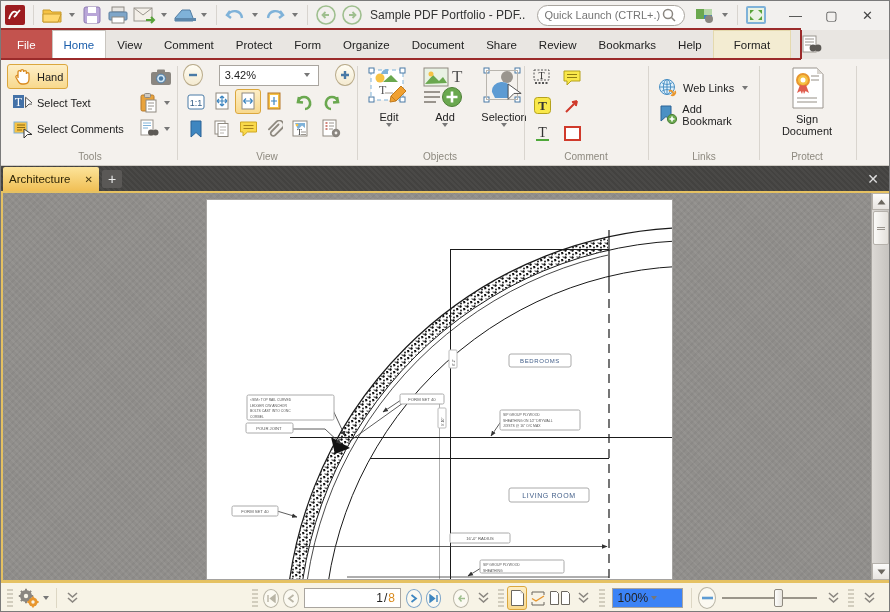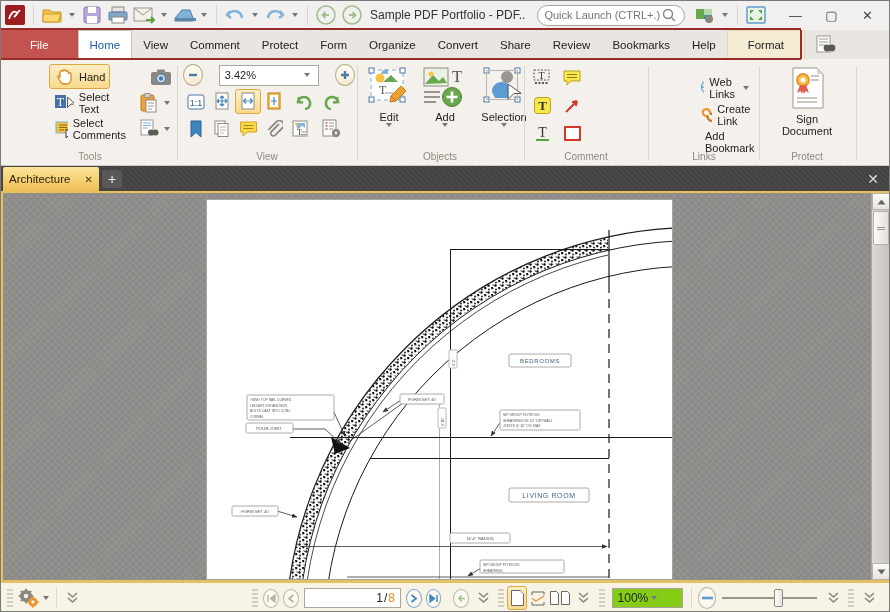--- a/index.html
+++ b/index.html
@@ -19,30 +19,30 @@
   #quicklaunch { display:flex; align-items:center; width:148px; height:21px; border:1px solid #a9a59f; border-radius:11px; background:#fff; padding:0 6px; }
   #quicklaunch input { border:none; outline:none; width:118px; font-size:11px; color:#555; background:transparent; font-family:"Liberation Sans",sans-serif; }
   .wbtn { width:34px; height:26px; display:flex; align-items:center; justify-content:center; font-size:13px; color:#444; }
   #redline-top { left:0; top:27px; width:800px; height:2px; background:#9b2b2b; }
 
   
   #tabrow { left:0; top:29px; width:890px; height:29px; background:#e9e6e2; }
   #redline-bottom { left:0; top:57px; width:800px; height:2px; background:#9b2b2b; }
   #redline-vert { left:799px; top:29px; width:2px; height:29px; background:#9b2b2b; }
   .rtab { height:29px; display:flex; align-items:center; padding:0 11px; font-size:11.5px; color:#222; cursor:default; }
-  .rtab.file { background:#c3534e; color:#fff; padding:0 29px; }
+  .rtab.file { background:#c3534e; color:#fff; padding:0 16px; }
   .rtab.active { background:#fff; color:#1a5dab; border:1px solid #c9c5bf; border-bottom:none; }
   .rtab.format { background:#f3ecd2; border:1px solid #e4d9ae; border-bottom:none; padding:0 20px;text-align:center; }
   .rtab.portfolio { background:#d7e3d1; border:1px solid #b9ccb1; border-bottom:none; padding:0 20px; }
 
   
   #ribbon { left:0; top:59px; width:890px; height:106px; background:#f4f1ed; border-bottom:1px solid #cfcbc4; }
   .gdiv { position:absolute; top:6px; width:1px; height:94px; background:#d9d5cf; }
   .glabel { position:absolute; bottom:3px; font-size:10px; color:#8d897f; text-align:center; }
-  .ritem { display:flex; align-items:center; gap:5px; height:25px; padding:0 4px; border-radius:3px; border:1px solid transparent;margin-left:42px; }
+  .ritem { display:flex; align-items:center; gap:5px; height:25px; padding:0 4px; border-radius:3px; border:1px solid transparent; }
   .ritem.sel { background:linear-gradient(#fdeec7,#f8d98d); border-color:#dba73e; }
   .bigbtn { display:flex; flex-direction:column; align-items:center; width:52px; }
   .bigbtn .lbl { margin-top:3px; font-size:11px; color:#222; text-align:center; line-height:12px; }
   .combo { display:flex; align-items:center; justify-content:space-between; background:#fff; border:1px solid #a9a59f; height:21px; padding:0 5px; font-size:11px; }
   .circ { width:22px; height:22px; border-radius:50%; background:linear-gradient(#fffdf4,#f4ead0); border:1px solid #b9ab8a; display:flex; align-items:center; justify-content:center; }
   .smbtn { width:26px; height:25px; display:flex; align-items:center; justify-content:center; border-radius:3px; border:1px solid transparent; }
   .smbtn.sel { background:linear-gradient(#fdeec7,#f8d98d); border-color:#dba73e; }
 
   
   #doctabs { left:0; top:165px; width:890px; height:25px; background:#434240;
@@ -63,21 +63,21 @@
 
   
   #statusbar { left:0; top:581px; width:890px; height:31px; background:#f7f3e6; border-top:1px solid #e5c162; display:flex; align-items:center; }
   .grip9 { width:7px; height:18px; margin:0 3px; background-image:repeating-linear-gradient(#c9c4b4 0 2px, transparent 2px 4px); opacity:.8; }
   .sdiv { width:1px; height:20px; background:#ddd7c4; margin:0 4px; }
   .navcirc { width:19px; height:19px; border-radius:50%; border:1.5px solid #b9b5a6; display:flex; align-items:center; justify-content:center; margin:0 2px; background:#fbf9f1; }
   #pagebox { width:118px; height:20px; background:#fff; border:1px solid #a9a59f; display:flex; align-items:center; justify-content:flex-end; padding:0 5px; font-size:12px; gap:1px; margin:0 3px; }
   #pagebox .tot { color:#d98a1d; }
   .laybtn { width:25px; height:24px; display:flex; align-items:center; justify-content:center; border-radius:3px; border:1px solid transparent; }
   .laybtn.sel { background:linear-gradient(#fdeec7,#f8d98d); border-color:#dba73e; }
-  #zoombox { width:86px; height:20px; background:#84cc16; border:1px solid #a9a59f; display:flex; align-items:center; justify-content:flex-start; padding:4px 5px; font-size:12px; margin:0 4px; }
+  #zoombox { width:86px; height:20px; background:#3b82f6; border:1px solid #a9a59f; display:flex; align-items:center; justify-content:flex-start; padding:4px 5px; font-size:12px; margin:0 4px; }
   #slider { position:relative; width:118px; height:20px; margin:0 4px; }
   #slider .track { position:absolute; left:0; right:0; top:9px; height:1.5px; background:#9a958a; }
   #slider .thumb { position:absolute; left:52px; top:1px; width:9px; height:18px; background:linear-gradient(90deg,#fdfdfc,#e8e5de); border:1px solid #8f8a80; border-radius:2px; }
 
   
   .dw-note { font-size:3.4px; fill:#555; }
   .dw-room { fill:#44608a; letter-spacing:.6px; }
   .dw-dim { font-size:4.2px; fill:#555; }
 </style>
 </head>
@@ -189,21 +189,21 @@
   <div id="redline-top" class="abs"></div>
 
   <div id="tabrow" class="abs row">
     <div class="rtab file">File</div>
     <div class="rtab active">Home</div>
     <div class="rtab">View</div>
     <div class="rtab">Comment</div>
     <div class="rtab">Protect</div>
     <div class="rtab">Form</div>
     <div class="rtab">Organize</div>
-    <div class="rtab">Convert</div>
+    <div class="rtab">Document</div>
     <div class="rtab">Share</div>
     <div class="rtab">Review</div>
     <div class="rtab">Bookmarks</div>
     <div class="rtab">Help</div>
     <div class="rtab format">Format</div>
     <div class="tbtn" style="margin-left:8px">
       <svg width="22" height="20">
           <rect x="3" y="1" width="13" height="16" fill="#fff" stroke="#9a958e"></rect>
           <path d="M5 4h9M5 7h9M5 10h6" stroke="#9a958e"></path>
           <circle cx="13" cy="13" r="3.4" fill="#5c5955"></circle>
@@ -482,27 +482,20 @@
     <div class="abs" style="left:652px; top:15px; width:104px;">
       <div class="ritem">
         <svg width="20" height="20">
             <circle cx="9" cy="9" r="7.5" fill="#dff0fb" stroke="#4a90c4"></circle>
             <path d="M9 1.5v15M1.5 9h15M3.5 4.5c3 2.5 8 2.5 11 0M3.5 13.5c3-2.5 8-2.5 11 0" stroke="#4a90c4" fill="none"></path>
             <ellipse cx="9" cy="9" rx="3.6" ry="7.5" fill="none" stroke="#4a90c4"></ellipse>
             <path d="M11 13 a3 3 0 014 4 M17 13 a3 3 0 01-4 4" stroke="#e8962e" stroke-width="1.8" fill="none"></path>
           </svg>
         <span>Web Links</span>
         <span class="caret"></span>
-      </div>
-      <div class="ritem" style="margin-top:2px">
-        <svg width="20" height="18">
-            <path d="M8 10 a4 4 0 01-5-5 l1.5-1.5 a4 4 0 015.5 5" stroke="#e8962e" stroke-width="2.2" fill="none"></path>
-            <path d="M10 8 a4 4 0 015 5 l-1.5 1.5 a4 4 0 01-5.5-5" stroke="#c27b1d" stroke-width="2.2" fill="none"></path>
-          </svg>
-        <span>Create Link</span>
       </div>
       <div class="ritem" style="margin-top:2px">
         <svg width="20" height="20">
             <path d="M3 1 h10 v15 l-5-4.5 L3 16z" fill="#4a90c4" stroke="#2a6396"></path>
             <circle cx="14" cy="14" r="4.6" fill="#6aa84f" stroke="#4e8038"></circle>
             <path d="M14 11.5v5M11.5 14h5" stroke="#fff" stroke-width="1.6"></path>
           </svg>
         <span>Add Bookmark</span>
       </div>
     </div>

